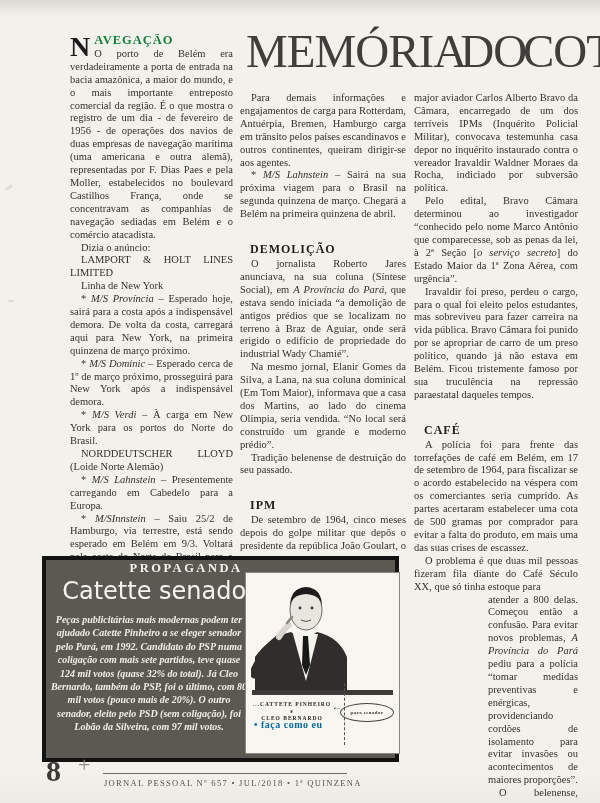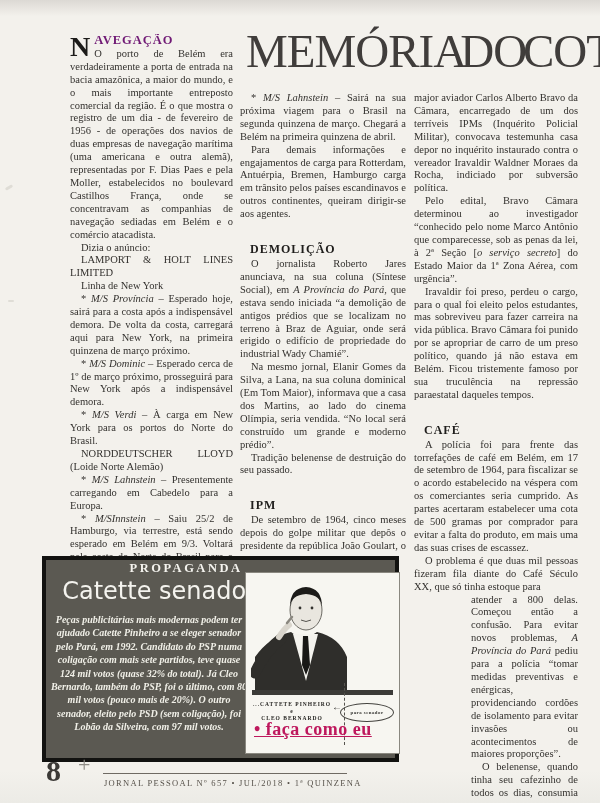--- a/index.html
+++ b/index.html
@@ -28,31 +28,31 @@
     position:absolute;overflow:hidden;
     font-size:10.5px;line-height:12.9px;text-align:justify;
     hyphens:auto;-webkit-hyphens:auto;
     color:#33312e;
   }
   .col-left{left:70px;top:34px;width:163px;height:522px;}
   .col-mid{left:240px;top:92px;width:166px;height:462px;}
   .col-right{left:414px;top:92px;width:164px;height:706px;}
   .para{margin:0;text-indent:11px;}
   .para.noindent{text-indent:0;}
-  .para.narrow{margin-left:57px;text-align:justify;}
+  .para.narrow{margin-left:74px;text-align:justify;}
   .sec-h{
     margin:22px 0 2px 0;font-size:12px;font-weight:bold;letter-spacing:1px;
     color:#1f1e1c;text-indent:10px;
   }
   .lead{text-indent:0;}
   .dropcap{
     float:left;font-weight:bold;font-size:28px;line-height:23px;
     padding:1px 4px 0 0;color:#1c1b19;
   }
-  .runin{font-weight:bold;font-size:12.5px;letter-spacing:1px;color:#701a75;}
+  .runin{font-weight:bold;font-size:12.5px;letter-spacing:1px;color:#15803d;}
 
   
   .adbox{
     position:absolute;left:42px;top:556px;width:357px;height:206px;
     background:#5b5952;border:4px solid #121210;box-sizing:border-box;
   }
   .adlabel{
     margin-top:1px;padding-right:69px;text-align:center;
     color:#f4f3ee;font-weight:bold;font-size:12.5px;letter-spacing:2.5px;
   }
@@ -85,21 +85,21 @@
   .addash{position:absolute;left:98px;top:110px;height:62px;border-left:1px dashed #55534e;}
   .adarrow{position:absolute;left:86px;top:128px;font-size:10px;color:#33322f;}
   .adstamp{
     position:absolute;left:94px;top:130px;width:54px;height:19px;
     border:1.5px solid #44433f;border-radius:50%;box-sizing:border-box;
     display:flex;align-items:center;justify-content:center;
     font-size:4.8px;font-weight:bold;letter-spacing:.5px;color:#33322f;
   }
   .adslogan{
     position:absolute;left:8px;top:146px;
-    font-size:18px;font-weight:bold;letter-spacing:.5px;color:#be185d;text-decoration:underline;
+    font-size:10px;font-weight:bold;letter-spacing:.5px;color:#0369a1;
   }
 
   
   .footer-num{
     position:absolute;left:46px;top:756px;
     font-size:30px;font-weight:bold;color:#3b3936;line-height:30px;
   }
   .footer-plus{
     position:absolute;left:78px;top:752px;
     font-size:22px;color:#8f8c86;font-weight:normal;
@@ -127,22 +127,22 @@
     <p class="para">LAMPORT &amp; HOLT LINES LIMITED</p>
     <p class="para">Linha de New York</p>
     <p class="para">* <i>M/S Província</i> – Esperado hoje, sairá para a costa após a indispensável demora. De volta da costa, carregará aqui para New York, na primeira quinzena de março próximo.</p>
     <p class="para">* <i>M/S Dominic</i> – Esperado cerca de 1º de março próximo, prosseguirá para New York após a indispensável demora.</p>
     <p class="para">* <i>M/S Verdi</i> – À carga em New York para os portos do Norte do Brasil.</p>
     <p class="para">NORDDEUTSCHER LLOYD (Loide Norte Alemão)</p>
     <p class="para">* <i>M/S Lahnstein</i> – Presentemente carregando em Cabedelo para a Europa.</p>
     <p class="para">* <i>M/SInnstein</i> – Saiu 25/2 de Hamburgo, via terrestre, está sendo esperado em Belém em 9/3. Voltará pela costa do Norte do Brasil para o continente europeu.</p>
   </div>
 <div class="col col-mid">
+    <p class="para">Para demais informações e engajamentos de carga para Rotterdam, Antuérpia, Bremen, Hamburgo carga em trânsito pelos países escandinavos e outros continentes, queiram dirigir-se aos agentes.</p>
     <p class="para">* <i>M/S Lahnstein</i> – Sairá na sua próxima viagem para o Brasil na segunda quinzena de março. Chegará a Belém na primeira quinzena de abril.</p>
-    <p class="para">Para demais informações e engajamentos de carga para Rotterdam, Antuérpia, Bremen, Hamburgo carga em trânsito pelos países escandinavos e outros continentes, queiram dirigir-se aos agentes.</p>
     <h3 class="sec-h">DEMOLIÇÃO</h3>
     <p class="para">O jornalista Roberto Jares anunciava, na sua coluna (Síntese Social), em <i>A Província do Pará</i>, que estava sendo iniciada “a demolição de antigos prédios que se localizam no terreno à Braz de Aguiar, onde será erigido o edifício de propriedade do industrial Wady Chamié”.</p>
     <p class="para">Na mesmo jornal, Elanir Gomes da Silva, a Lana, na sua coluna dominical (Em Tom Maior), informava que a casa dos Martins, ao lado do cinema Olímpia, seria vendida. “No local será construído um grande e moderno prédio”.</p>
     <p class="para">Tradição belenense de destruição do seu passado.</p>
     <h3 class="sec-h">IPM</h3>
     <p class="para">De setembro de 1964, cinco meses depois do golpe militar que depôs o presidente da república João Goulart, o edital que foi publicado na imprensa, em formato grande, é um documento de época. Por ele, o</p>
   </div>
 <div class="col col-right">
     <p class="para noindent">major aviador Carlos Alberto Bravo da Câmara, encarregado de um dos terríveis IPMs (Inquérito Policial Militar), convocava testemunha casa depor no inquérito instaurado contra o vereador Iravaldir Waldner Moraes da Rocha, indiciado por subversão política.</p>
     <p class="para">Pelo edital, Bravo Câmara determinou ao investigador “conhecido pelo nome Marco Antônio que comparecesse, sob as penas da lei, à 2ª Seção [<i>o serviço secreto</i>] do Estado Maior da 1ª Zona Aérea, com urgência”.</p>

